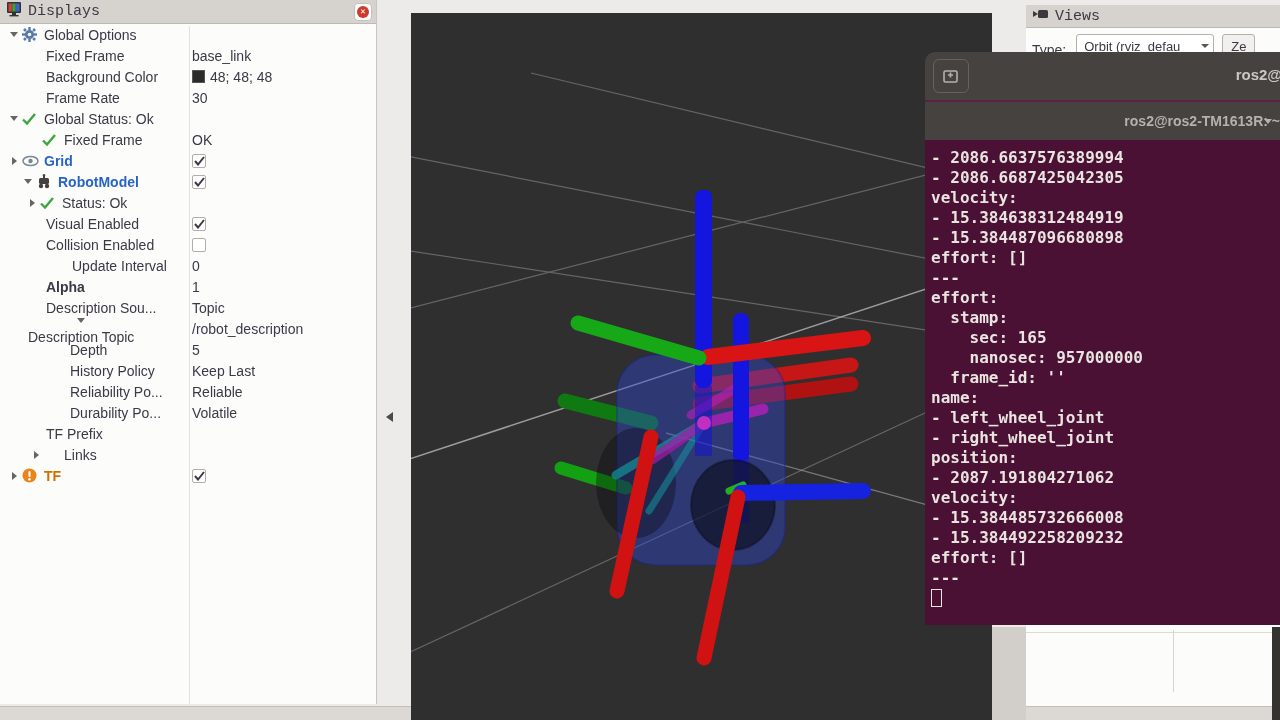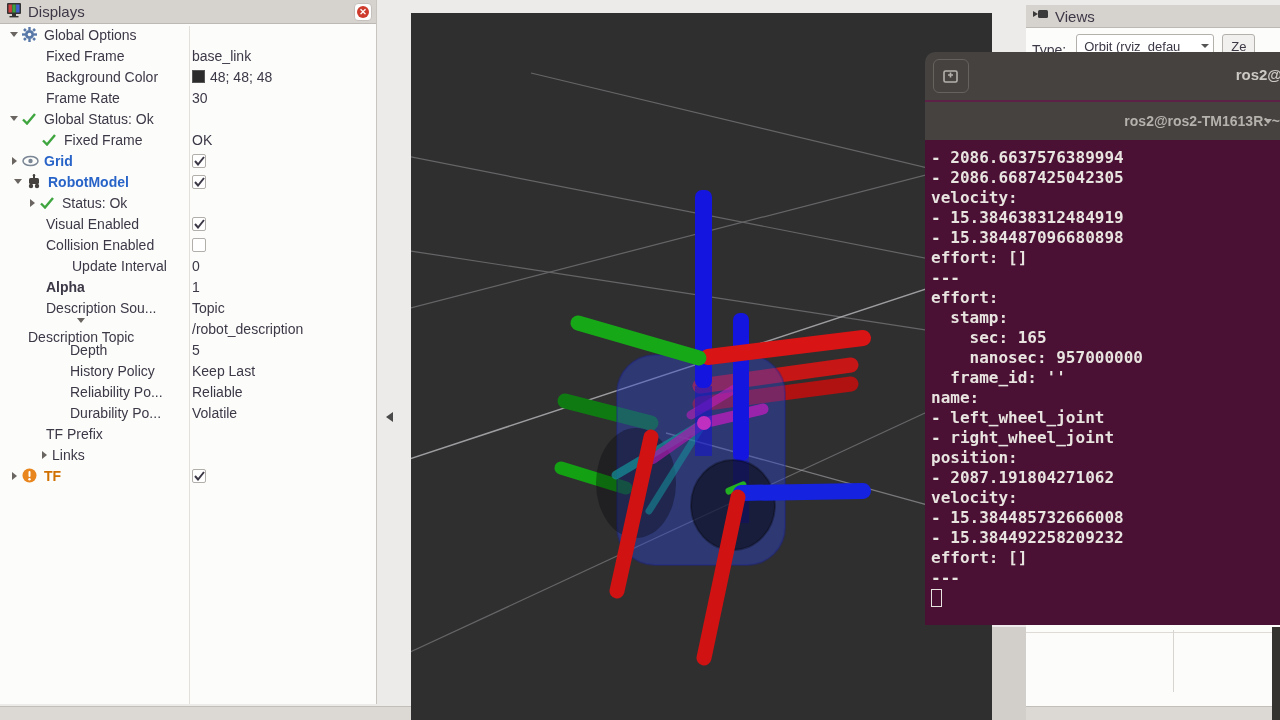--- a/index.html
+++ b/index.html
@@ -2,21 +2,21 @@
 <html><head>
 <meta charset="utf-8">
 <style>
   * { margin:0; padding:0; box-sizing:border-box; }
   html,body { width:1280px; height:720px; overflow:hidden; }
   body { font-family:"Liberation Sans", sans-serif; background:#ecebe9; position:relative; color:#3d3846; }
 
   
   .panel { position:absolute; background:#fcfcfb; }
   #displays-panel { left:0; top:2; width:377px; height:704px; border-right:1px solid #c8c4c0; }
-  .panel-titlebar { height:24px; background:#d6d2ce; border-bottom:1px solid #bcb8b4; display:flex; align-items:center; padding:0 6px; position:relative; }
+  .panel-titlebar { height:24px; background:#d6d2ce; border-bottom:1px solid #bcb8b4; display:flex; align-items:center; padding:0 6px; position:relative;font-family:Liberation Mono, monospace; }
   .panel-title { font-size:15px; margin-left:6px; }
   .close-btn { position:absolute; right:4px; top:3px; width:18px; height:18px; background:#fdfdfd; border:1px solid #c4c0bc; border-radius:4px; display:flex; align-items:center; justify-content:center; }
   .close-btn .dot { width:12px; height:12px; border-radius:50%; background:#cf3б2a; background:#ce3b2d; color:#fff; font-size:9px; line-height:12px; text-align:center; font-weight:bold; }
   #displays-rows { position:relative; }
   .trow { height:21px; position:relative; display:flex; align-items:center; font-size:14px; }
   .tname { display:flex; align-items:center; white-space:nowrap; overflow:hidden; max-width:186px; }
   .tval { position:absolute; left:192px; display:flex; align-items:center; white-space:nowrap; font-size:14px; }
   .lbl-display { color:#2864c8; font-weight:bold; }
   .lbl-warn { color:#d07000; font-weight:bold; }
   .exp { width:16px; height:16px; flex:0 0 16px; display:flex; align-items:center; justify-content:center; }
@@ -174,21 +174,21 @@
         </div>
         <div class="tval">
           <span class="cbox">
             <svg width="11" height="10" viewBox="0 0 11 10">
               <polyline points="1,5 4,8.5 10,1" fill="none" stroke="#3d3846" stroke-width="2"></polyline>
             </svg>
           </span>
         </div>
       </div>
       <div class="trow">
-        <div class="tname" style="padding-left: 10px; text-align: right;">
+        <div class="tname" style="padding-left: 20px; text-align: right;">
           <span class="exp">
             <span class="tri-open"></span>
           </span>
           <span class="ticon">
             <svg width="16" height="15" viewBox="0 0 16 15">
               <rect x="3" y="4" width="10" height="6" rx="1.5" fill="#44413e"></rect>
               <circle cx="5" cy="12" r="2.2" fill="#44413e"></circle>
               <circle cx="11" cy="12" r="2.2" fill="#44413e"></circle>
               <rect x="7" y="1" width="2" height="3" fill="#44413e"></rect>
               <circle cx="8" cy="1.3" r="1.2" fill="#44413e"></circle>
@@ -305,21 +305,21 @@
           <span>Volatile</span>
         </div>
       </div>
       <div class="trow">
         <div class="tname" style="padding-left: 46px;">
           <span>TF Prefix</span>
         </div>
         <div class="tval"></div>
       </div>
       <div class="trow">
-        <div class="tname" style="padding-left: 36px;">
+        <div class="tname" style="padding-left: 28px; gap: 20px;">
           <span class="exp">
             <span class="tri-closed"></span>
           </span>
           <span>Links</span>
         </div>
         <div class="tval"></div>
       </div>
       <div class="trow">
         <div class="tname" style="padding-left: 6px;">
           <span class="exp">

